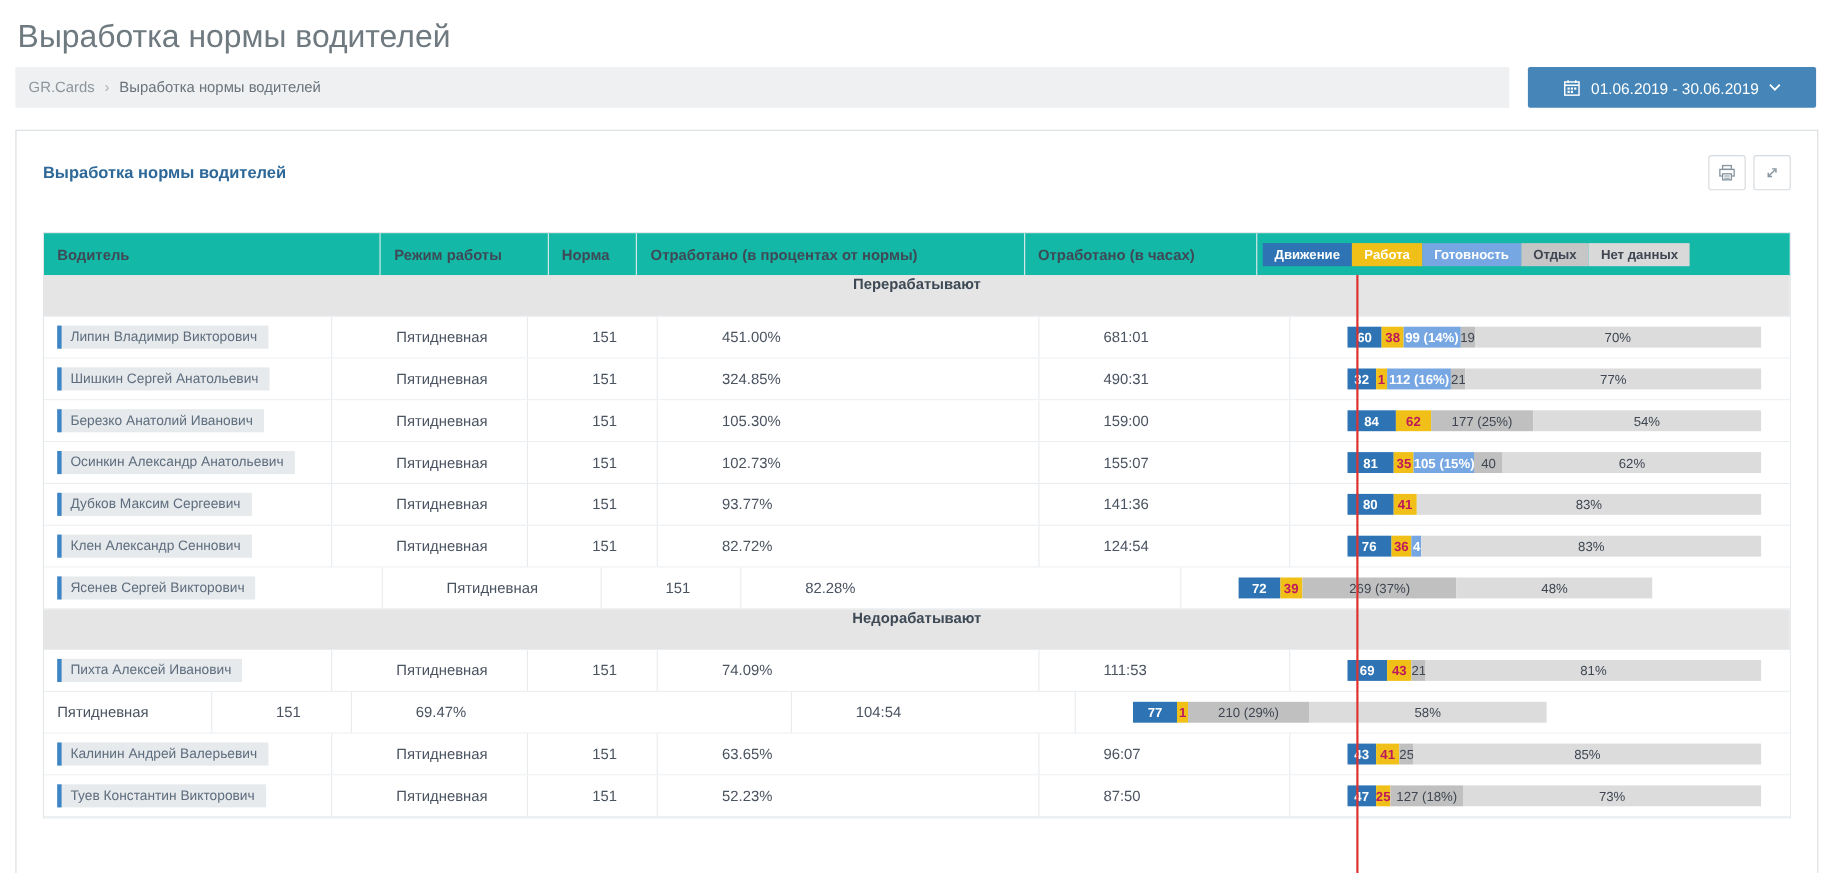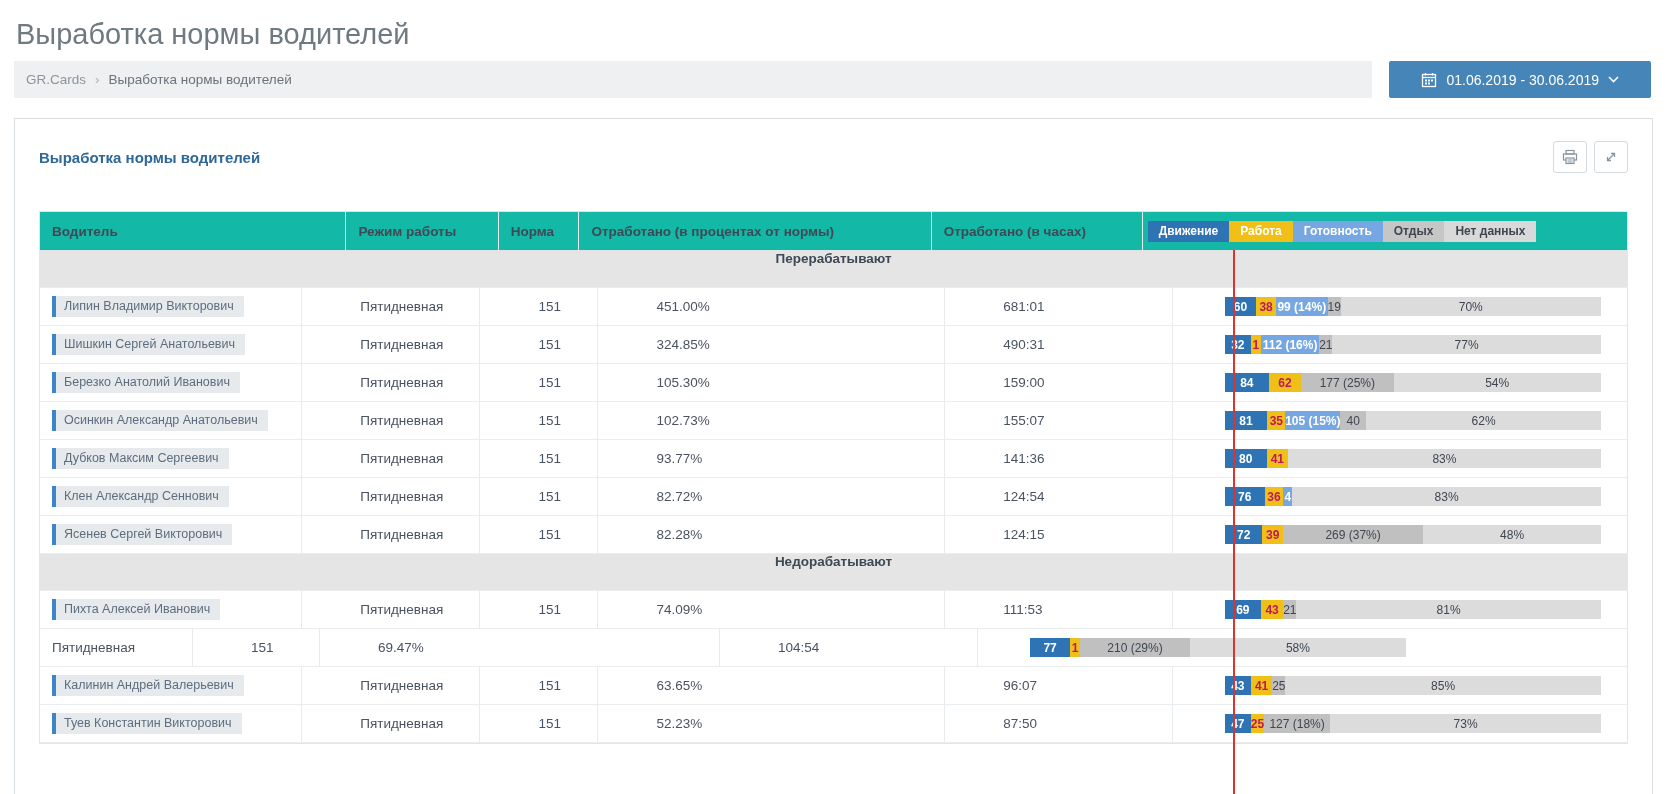--- a/index.html
+++ b/index.html
@@ -306,21 +306,20 @@
         <div class="trow data-row">
           <div class="cell c1">
             <div class="name-chip">
               <div class="name-accent"></div>
               <span class="name-text">Ясенев Сергей Викторович</span>
             </div>
           </div>
           <div class="cell c2">Пятидневная</div>
           <div class="cell c3">151</div>
           <div class="cell c4">82.28%</div>
-          <div class="cell c5">124:15</div>
           <div class="cell c6">
             <div class="bar">
               <div class="seg driving" style="width: 37.6px;">
                 <span class="seg-label">72</span>
               </div>
               <div class="seg work" style="width: 20.4px;">
                 <span class="seg-label">39</span>
               </div>
               <div class="seg rest" style="width: 140.5px;">
                 <span class="seg-label">269 (37%)</span>

